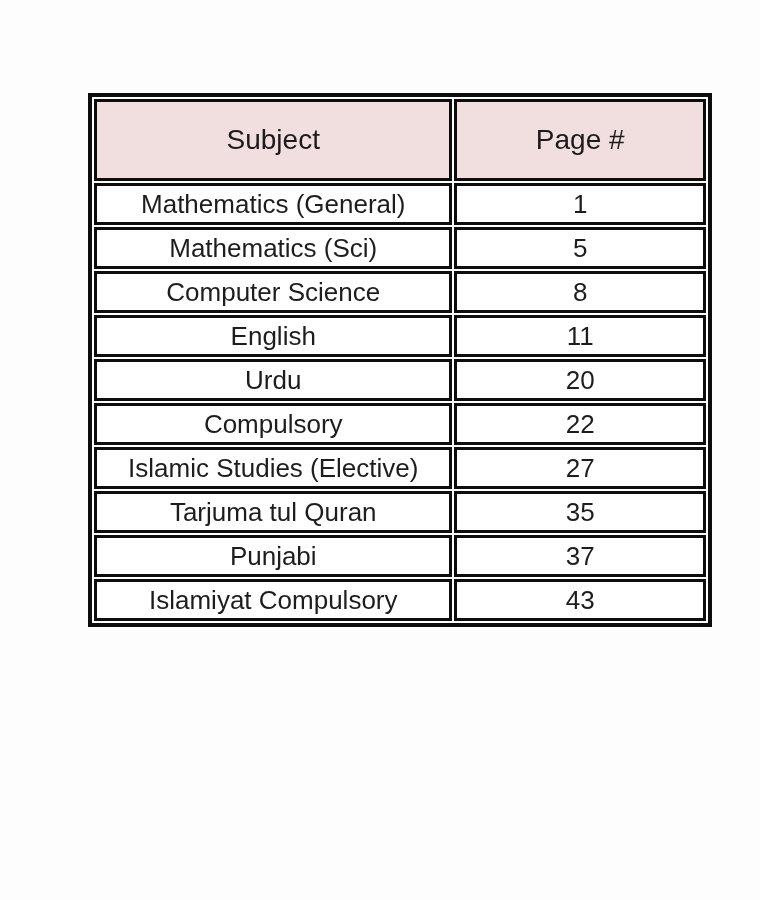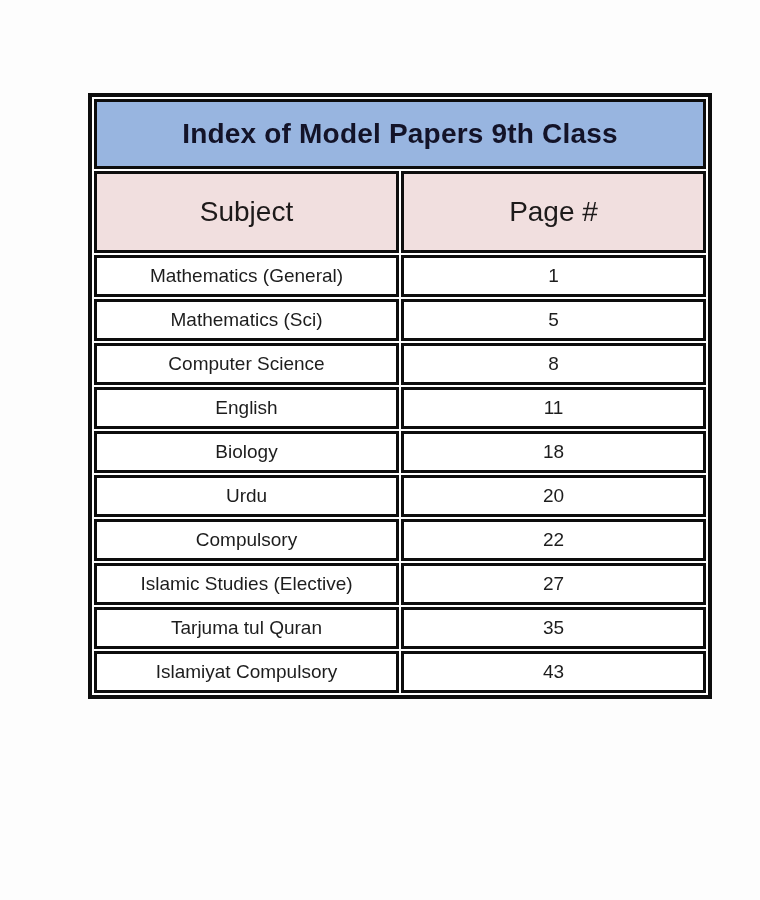--- a/index.html
+++ b/index.html
@@ -40,34 +40,31 @@
   .hdr-cell {
     background: var(--header-bg, #f1dfdf);
     height: 74px;
     font-weight: normal;
     font-size: 28px;
     color: var(--header-text, #1d1a1a);
   }
   .data-cell {
     background: #ffffff;
     height: 34px;
-    font-size: 19px;
+    font-size: 26px;
     color: var(--row-text, #1d1d1d);
   }
   .col-subject { width: 59%; }
   .col-page { width: 41%; }
 </style>
 </head>
 <body>
 
 <table class="index-table">
   <tbody>
-    <tr>
-      <td colspan="2" class="title-cell">Index of Model Papers 9th Class</td>
-    </tr>
     <tr>
       <td class="hdr-cell col-subject">Subject</td>
       <td class="hdr-cell col-page">Page #</td>
     </tr>
     <tr>
       <td class="data-cell col-subject">Mathematics (General)</td>
       <td class="data-cell col-page">1</td>
     </tr>
     <tr>
       <td class="data-cell col-subject">Mathematics (Sci)</td>
@@ -75,37 +72,37 @@
     </tr>
     <tr>
       <td class="data-cell col-subject">Computer Science</td>
       <td class="data-cell col-page">8</td>
     </tr>
     <tr>
       <td class="data-cell col-subject">English</td>
       <td class="data-cell col-page">11</td>
     </tr>
     <tr>
-      <td class="data-cell col-subject">Biology</td>
-      <td class="data-cell col-page">18</td>
-    </tr>
-    <tr>
       <td class="data-cell col-subject">Urdu</td>
       <td class="data-cell col-page">20</td>
     </tr>
     <tr>
       <td class="data-cell col-subject">Compulsory</td>
       <td class="data-cell col-page">22</td>
     </tr>
     <tr>
       <td class="data-cell col-subject">Islamic Studies (Elective)</td>
       <td class="data-cell col-page">27</td>
     </tr>
     <tr>
       <td class="data-cell col-subject">Tarjuma tul Quran</td>
       <td class="data-cell col-page">35</td>
     </tr>
     <tr>
+      <td class="data-cell col-subject">Punjabi</td>
+      <td class="data-cell col-page">37</td>
+    </tr>
+    <tr>
       <td class="data-cell col-subject">Islamiyat Compulsory</td>
       <td class="data-cell col-page">43</td>
     </tr>
   </tbody>
 </table>
 
 </body></html>

